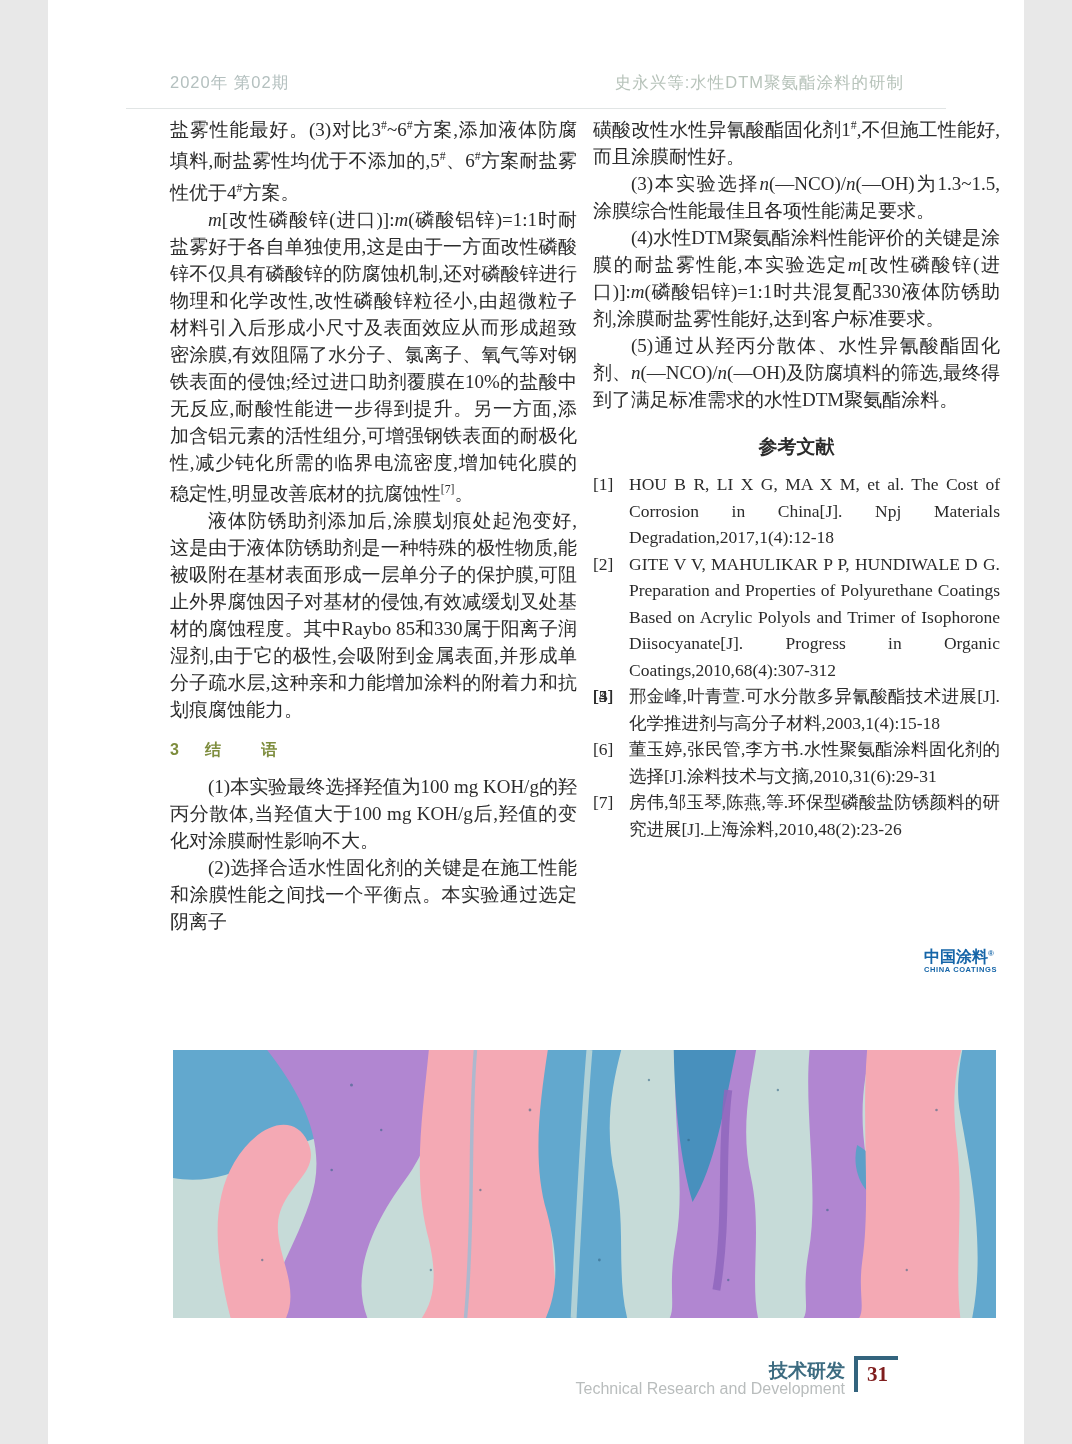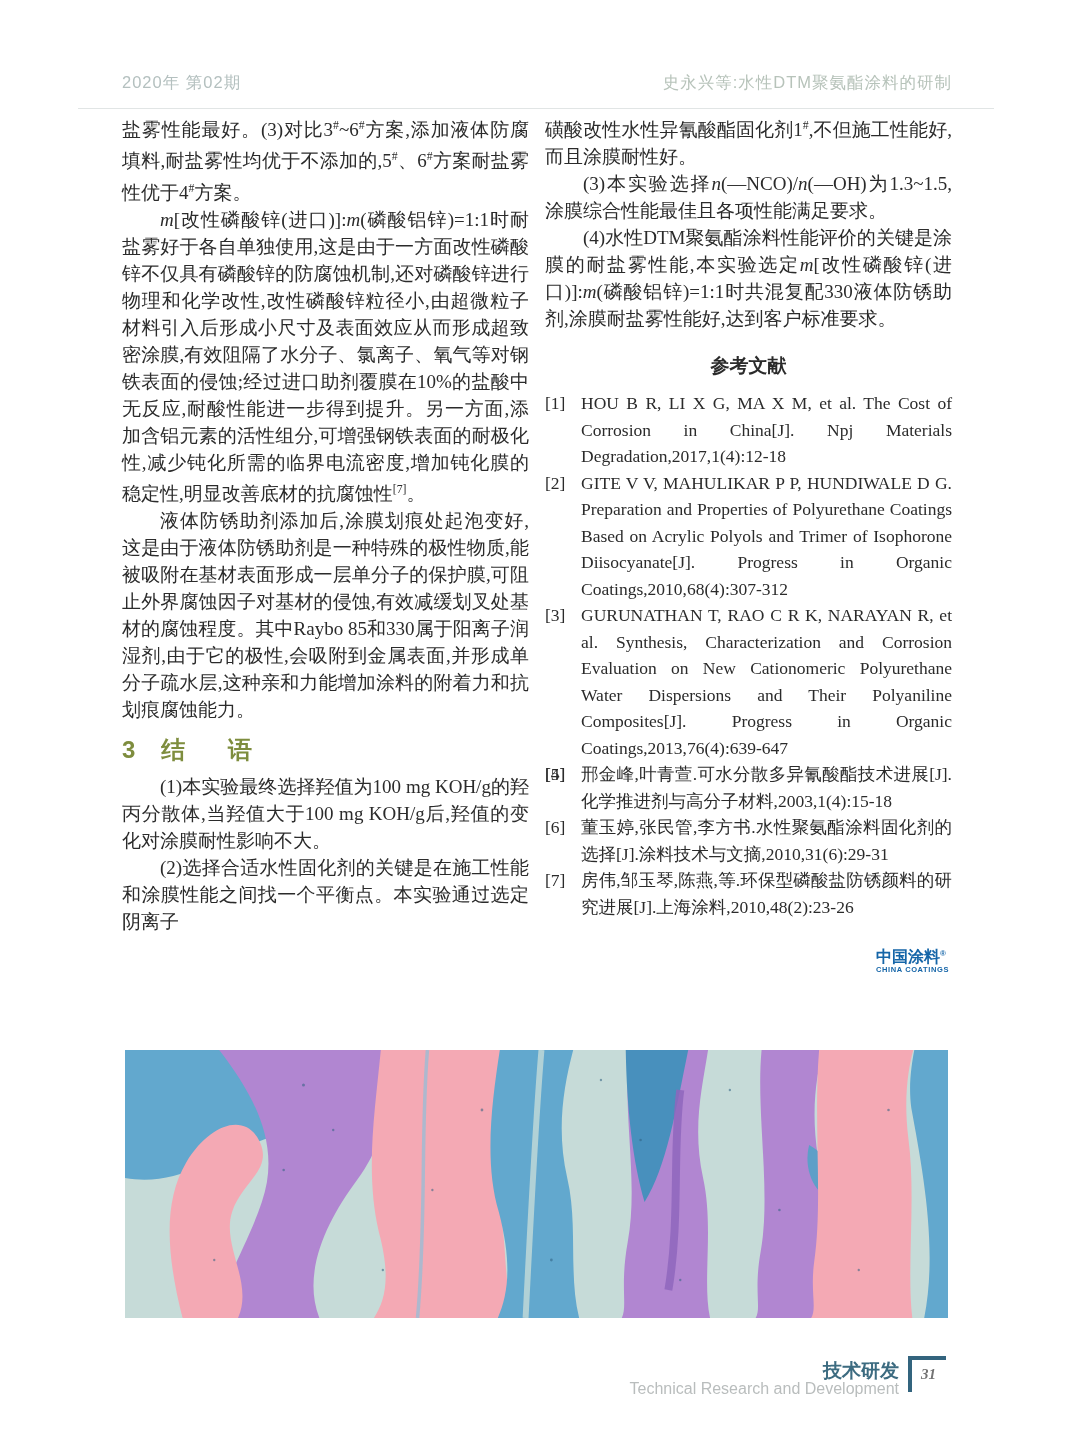--- a/index.html
+++ b/index.html
@@ -1,17 +1,17 @@
 <!DOCTYPE html>
 <html><head>
 <meta charset="utf-8">
 <style>
   html,body { margin:0; padding:0; background:#e8e8e8; }
   .page {
-    position:relative; width:1072px; height:1444px; margin:0 auto;
+    position:relative; width:976px; height:1444px; margin:0 auto;
     background:#ffffff; overflow:hidden;
     font-family:"Liberation Serif","DejaVu Serif",serif; color:#2b2b2b;
   }
   .hdr {
     position:absolute; top:72px; font-size:16.5px; letter-spacing:1px;
     font-family:"Liberation Sans","DejaVu Sans",sans-serif; color:#b4c0bf;
   }
   .hdr-left { left:122px; }
   .hdr-right { right:120px; color:#b7c3ba; }
   .hdr-rule { position:absolute; left:78px; right:78px; top:108px; border-top:1px solid #e1e5e5; height:0; }
@@ -20,21 +20,21 @@
   .col-left  { left:122px; }
   .col-right { left:545px; }
   p.body { margin:0; text-indent:2em; }
   p.body.noindent { text-indent:0; }
   sup { font-size:0.62em; }
   i { font-family:"Liberation Serif","DejaVu Serif",serif; }
 
   .sec-head {
     margin:12px 0 8px; text-indent:0; text-align:left;
     color:#7e8d3e; font-family:"Liberation Sans","DejaVu Sans",sans-serif;
-    font-weight:bold; font-size:24px; line-height:30px;
+    font-weight:bold; font-size:16px; line-height:30px;
   }
   .sec-head .num { margin-right:26px; }
   .sec-head .ttl { letter-spacing:18px; }
 
   .refs-head {
     text-align:center; font-weight:bold; font-size:19px; margin:20px 0 11px;
     font-family:"Liberation Sans","DejaVu Sans",sans-serif; text-indent:0;
   }
   .ref { position:relative; padding-left:36px; font-size:17.5px; line-height:26.5px; margin:0; text-align:justify; }
   .ref .num { position:absolute; left:0; }
@@ -48,21 +48,21 @@
   .logo .en { font-size:7.5px; font-weight:bold; letter-spacing:0.6px; line-height:9px; }
 
   .artwork { position:absolute; left:125px; top:1050px; width:823px; height:268px; display:block; }
 
   .footer { position:absolute; top:1356px; right:126px; display:flex; align-items:flex-start; }
   .footer-text { text-align:right; margin-top:4px; margin-right:9px;
     font-family:"Liberation Sans","DejaVu Sans",sans-serif; }
   .footer-cn { font-size:19px; color:#3c6b80; line-height:22px; font-weight:600; }
   .footer-en { font-size:16px; color:#b9bdbd; line-height:14px; }
   .pageno-box { border-top:4px solid #33647e; border-left:4px solid #33647e; padding:1px 10px 5px 9px; }
-  .pageno { font-style:italic; font-weight:bold; font-size:15px; color:#737373;
+  .pageno { font-weight:bold; font-size:21px; color:#7f1d1d;
     font-family:"Liberation Serif","DejaVu Serif",serif; line-height:26px; }
 </style>
 </head>
 <body>
 
 <div class="page">
 
   <span class="hdr hdr-left">2020年 第02期</span>
   <span class="hdr hdr-right">史永兴等:水性DTM聚氨酯涂料的研制</span>
   <div class="hdr-rule"></div>
@@ -77,26 +77,27 @@
     </div>
 
     <p class="body"><span>(1)本实验最终选择羟值为100 mg KOH/g的羟丙分散体,当羟值大于100 mg KOH/g后,羟值的变化对涂膜耐性影响不大。</span></p>
     <p class="body"><span>(2)选择合适水性固化剂的关键是在施工性能和涂膜性能之间找一个平衡点。本实验通过选定阴离子</span></p>
   </div>
 
   <div class="col col-right">
     <p class="body noindent"><span>磺酸改性水性异氰酸酯固化剂1</span><sup>#</sup><span>,不但施工性能好,而且涂膜耐性好。</span></p>
     <p class="body"><span>(3)本实验选择</span><i>n</i><span>(—NCO)/</span><i>n</i><span>(—OH)为1.3~1.5,涂膜综合性能最佳且各项性能满足要求。</span></p>
     <p class="body"><span>(4)水性DTM聚氨酯涂料性能评价的关键是涂膜的耐盐雾性能,本实验选定</span><i>m</i><span>[改性磷酸锌(进口)]:</span><i>m</i><span>(磷酸铝锌)=1:1时共混复配330液体防锈助剂,涂膜耐盐雾性能好,达到客户标准要求。</span></p>
+    <p class="body"><span>(5)通过从羟丙分散体、水性异氰酸酯固化剂、</span><i>n</i><span>(—NCO)/</span><i>n</i><span>(—OH)及防腐填料的筛选,最终得到了满足标准需求的水性DTM聚氨酯涂料。</span></p>
 
     <p class="refs-head">参考文献</p>
 
     <p class="ref"><span class="num">[1]</span><span>HOU B R, LI X G, MA X M, et al. The Cost of Corrosion in China[J]. Npj Materials Degradation,2017,1(4):12-18</span></p>
     <p class="ref"><span class="num">[2]</span><span>GITE V V, MAHULIKAR P P, HUNDIWALE D G. Preparation and Properties of Polyurethane Coatings Based on Acrylic Polyols and Trimer of Isophorone Diisocyanate[J]. Progress in Organic Coatings,2010,68(4):307-312</span></p>
-    <p class="ref"><span class="num">[3]</span><span>GURUNATHAN T, RAO C R K, NARAYAN R, et al. Synthesis, Characterization and Corrosion Evaluation on New Cationomeric Polyurethane Water Dispersions and Their Polyaniline Composites[J]. Progress in Organic Coatings,2013,76(4):639-647</span></p>
+    <p class="ref"><span class="num">[3]</span></p>
     <p class="ref"><span class="num">[4]</span></p>
     <p class="ref"><span class="num">[5]</span><span>邢金峰,叶青萱.可水分散多异氰酸酯技术进展[J].化学推进剂与高分子材料,2003,1(4):15-18</span></p>
     <p class="ref"><span class="num">[6]</span><span>董玉婷,张民管,李方书.水性聚氨酯涂料固化剂的选择[J].涂料技术与文摘,2010,31(6):29-31</span></p>
     <p class="ref"><span class="num">[7]</span><span>房伟,邹玉琴,陈燕,等.环保型磷酸盐防锈颜料的研究进展[J].上海涂料,2010,48(2):23-26</span></p>
   </div>
 
   <div class="logo">
     <div class="cn"><span>中国涂料</span><sup>®</sup></div>
     <div class="en">CHINA COATINGS</div>
   </div>

